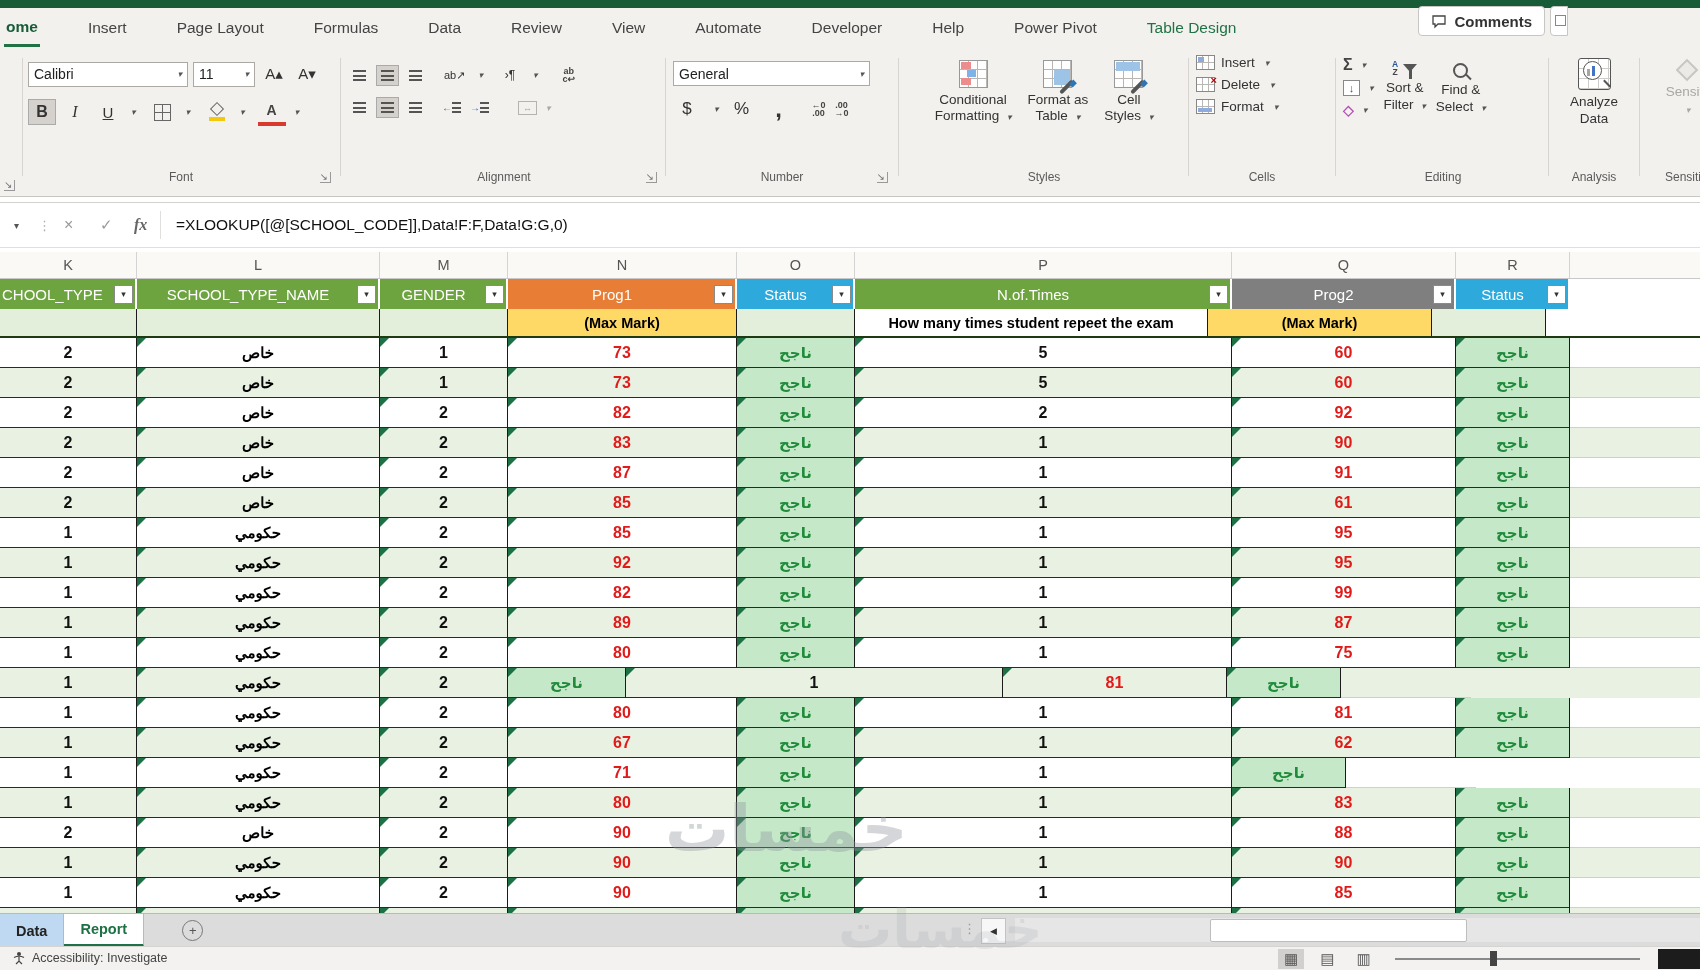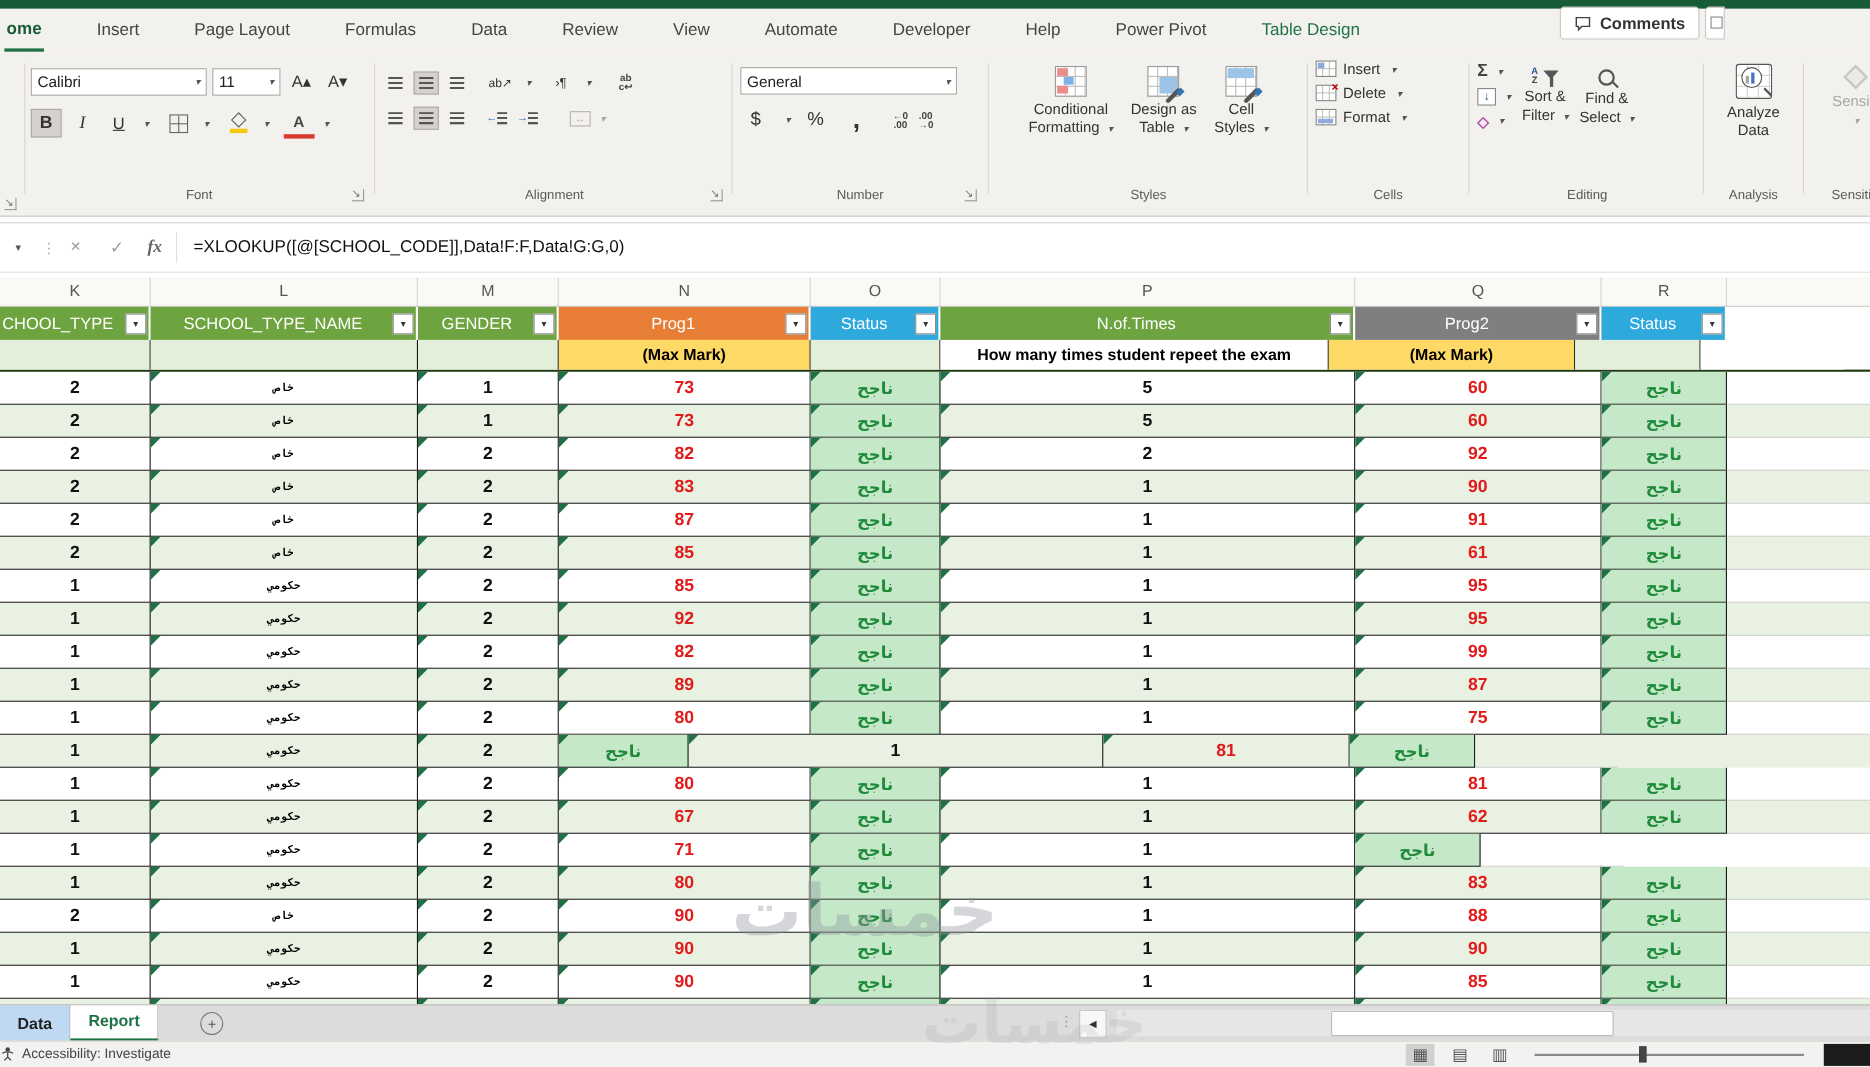--- a/index.html
+++ b/index.html
@@ -119,41 +119,41 @@
   #sub-row{display:flex;height:27px;flex:none;border-bottom:2px solid #1f3a12}
   .scell{display:flex;align-items:center;justify-content:center;box-sizing:border-box;
     border-right:1px solid #1b1b1b;font-weight:bold;font-size:14.5px;color:#000;white-space:nowrap;overflow:hidden}
   #grid-body{flex:1;overflow:hidden}
   .grow{display:flex;height:30px;background:#fff}
   .grow.band{background:#E9F2E2}
   .cell{display:flex;align-items:center;justify-content:center;box-sizing:border-box;position:relative;
     border-right:1px solid #1b1b1b;border-bottom:1px solid #2a2a2a;font-weight:bold;overflow:hidden}
   .cell.tri:before{content:"";position:absolute;top:0;left:0;border-top:9px solid #1E7145;border-right:9px solid transparent}
   .c-num{font-size:16px;color:#111}
-  .c-ar{font-size:10px;color:#000;font-family:Liberation Mono, monospace}
+  .c-ar{font-size:15px;color:#000;font-family:Liberation Serif, serif}
   .c-mark{font-size:16px;color:#E11A1A}
   .c-status{background:#C5E8C8;color:#1F8B3B;font-size:15px;font-family:"DejaVu Sans",sans-serif}
   .c-fill{border-right:none;border-bottom:1px solid #CFCFCF;background:transparent}
   
   .tabbar{position:absolute;left:0;top:913px;width:1700px;height:33px;background:#DCDCDC;
     border-top:1px solid #B9B9B9;display:flex;align-items:stretch;font-size:14.5px}
   .stab{display:flex;align-items:center;padding:0 16px;border-right:1px solid #B9B9B9;color:#222}
   .stab.sel-blue{background:#BFD9F2;font-weight:600}
   .stab.active{background:#fff;color:#1E7145;font-weight:bold;border-bottom:3px solid #1E7145}
   .addtab{width:19px;height:19px;border:1px solid #777;border-radius:50%;display:flex;align-items:center;
     justify-content:center;font-size:13px;color:#555;margin:auto 0 auto 38px}
   .tb-dots{position:absolute;left:963px;top:7px;color:#9a9a9a;font-size:13px}
   .tb-left{position:absolute;left:981px;top:4px;width:23px;height:24px;background:#F7F7F7;
     border:1px solid #C4C4C4;display:flex;align-items:center;justify-content:center;font-size:9px;color:#333}
   .hscroll{position:absolute;left:1015px;right:0;top:4px;height:24px;background:#E6E6E6}
   .hthumb{position:absolute;left:195px;top:1px;width:255px;height:21px;background:#fff;border:1px solid #BDBDBD;border-radius:2px}
   
   .statusbar{position:absolute;left:0;top:946px;width:1700px;height:24px;background:#F3F2F1;
     border-top:1px solid #D6D4D1;font-size:12.5px;color:#444}
-  .acc{position:absolute;left:0;top:4px;display:flex;align-items:center;gap:6px}
+  .acc{position:absolute;left:12px;top:4px;display:flex;align-items:center;gap:6px}
   .views{position:absolute;left:1278px;top:2px;display:flex;gap:10px;font-size:15px;color:#555}
   .views span{padding:1px 6px}
   .views .on{background:#D2D0CE}
   .zoomline{position:absolute;left:1395px;top:11px;width:245px;height:2px;background:#8A8A8A}
   .zoomhandle{position:absolute;left:1490px;top:4px;width:7px;height:15px;background:#444}
   .zoomblock{position:absolute;right:0;top:2px;width:42px;height:20px;background:#1c1c1c}
   
   .watermark{position:absolute;z-index:40;font-family:"DejaVu Sans",sans-serif;font-weight:bold;
     color:#8f969c;pointer-events:none}
   .wm1{left:665px;top:792px;font-size:64px;opacity:.38}
@@ -304,21 +304,21 @@
             <span class="cf3"></span>
           </span>
         <span><span>Conditional</span><br><span>Formatting</span> <i class="dd">▾</i></span>
         </span>
       <span class="sitem">
         <span class="sico">
             <span class="ft1"></span>
             <span class="ft2"></span>
             <span class="ft3"></span>
           </span>
-        <span><span>Design as</span><br><span>Table</span> <i class="dd">▾</i></span>
+        <span><span>Format as</span><br><span>Table</span> <i class="dd">▾</i></span>
         </span>
       <span class="sitem">
         <span class="sico">
             <span class="cs1"></span>
             <span class="ft2"></span>
             <span class="ft3"></span>
           </span>
         <span><span>Cell</span><br><span>Styles</span> <i class="dd">▾</i></span>
         </span>
     </div>

